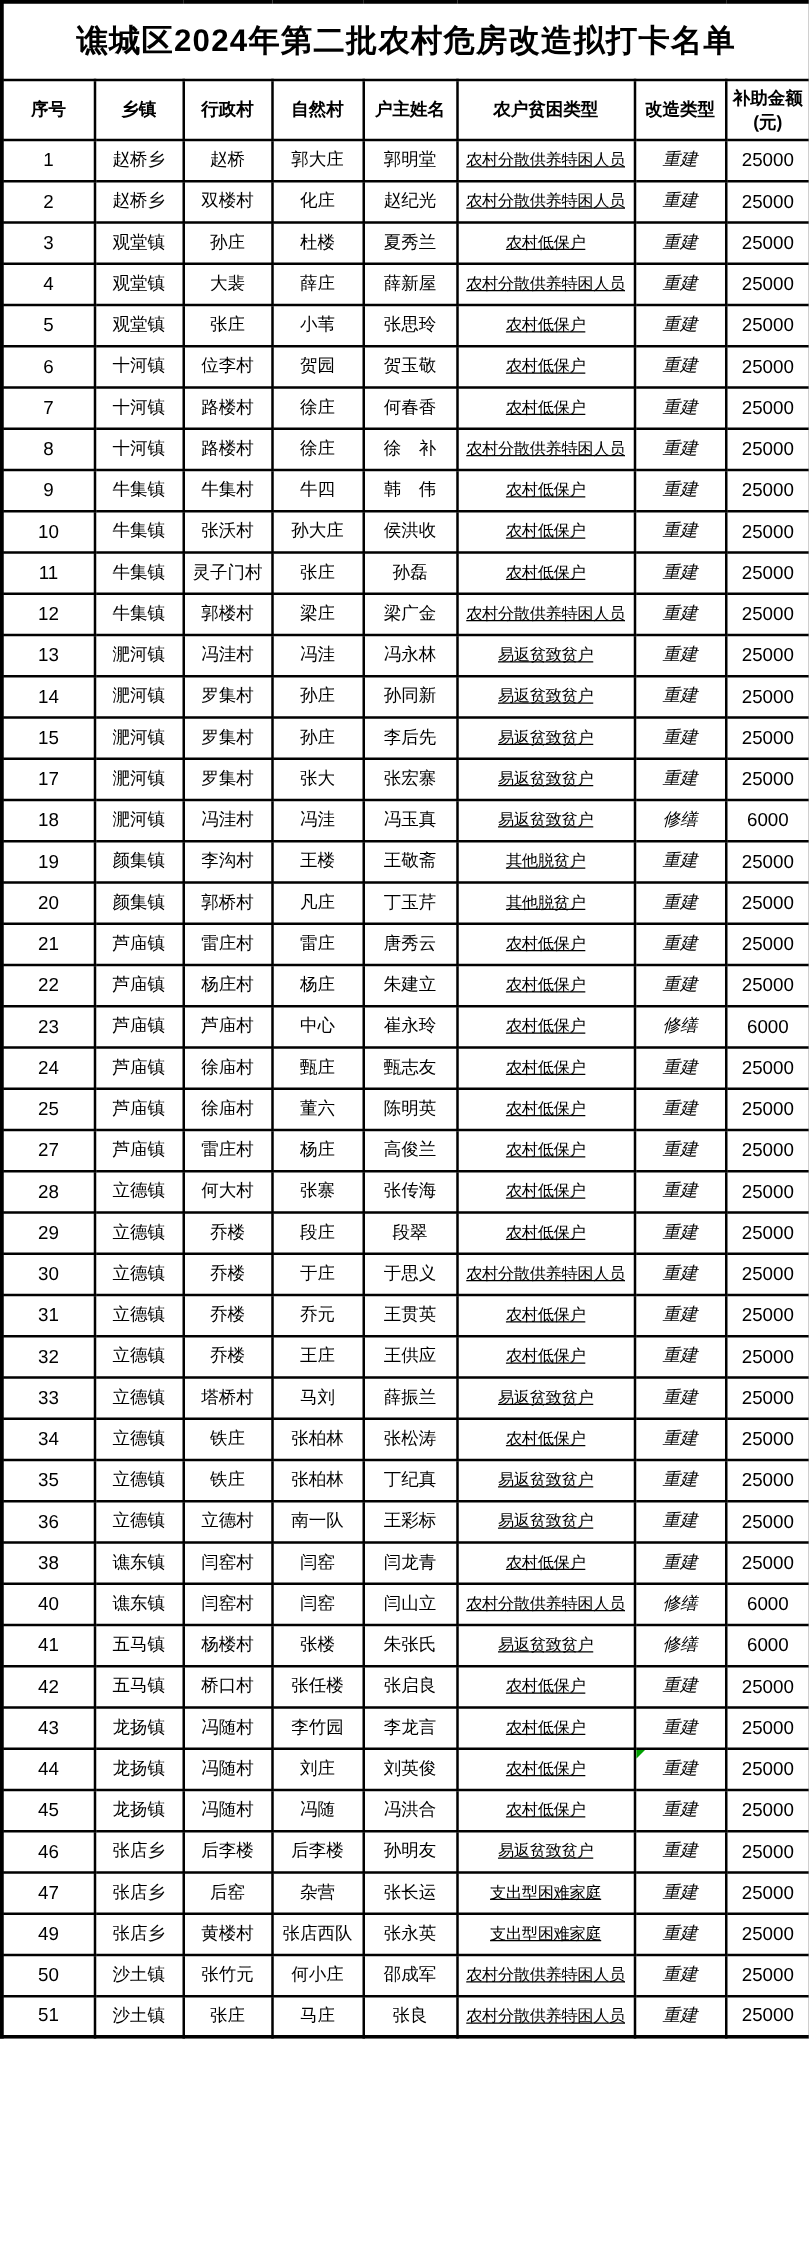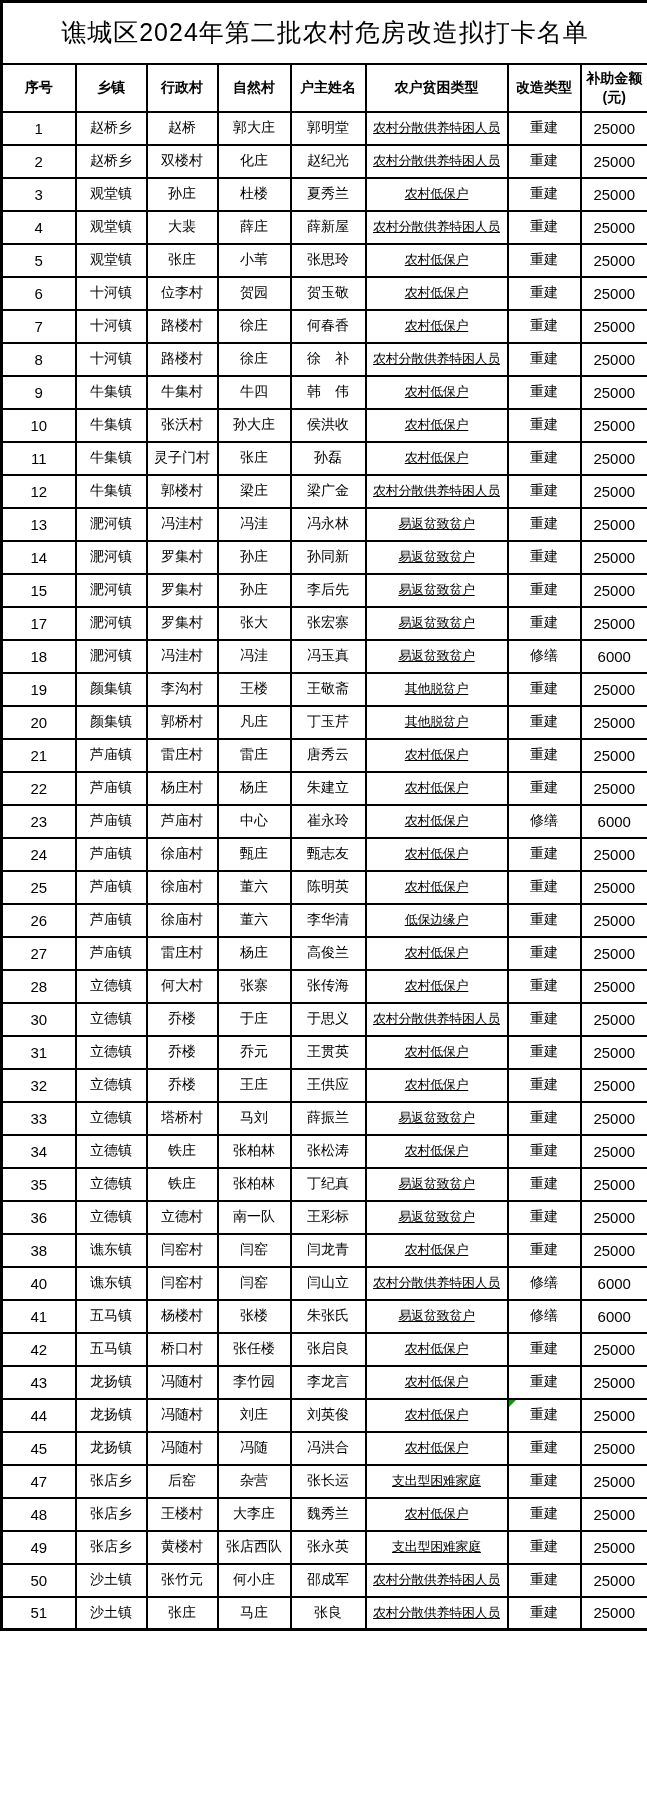--- a/index.html
+++ b/index.html
@@ -25,21 +25,21 @@
     text-align: center;
     vertical-align: middle;
     color: #000000;
     padding: 0 1px;
     overflow: hidden;
     box-sizing: border-box;
   }
   tr.title-row th {
     height: 62px;
     font-size: 25px;
-    font-weight: normal;
+    font-weight: bold;
     letter-spacing: 1px;
   }
   tr.header-row th {
     height: 48px;
     font-size: 14px;
     font-weight: bold;
     white-space: pre-line;
     line-height: 1.35;
   }
   tbody tr {
@@ -52,20 +52,21 @@
   td.col-poverty_type {
     font-size: 13px;
     letter-spacing: -0.3px;
     text-decoration: underline;
   }
   td.col-no, td.col-amount {
     font-size: 15px;
   }
   td.col-renovation_type {
     position: relative;
+    font-style: italic;
   }
   .err-flag {
     position: absolute;
     top: 0;
     left: 0;
     width: 0;
     height: 0;
     border-top: 7px solid #00a000;
     border-right: 7px solid transparent;
   }
@@ -336,50 +337,50 @@
           <td class="col-no">25</td>
           <td class="col-township">芦庙镇</td>
           <td class="col-admin_village">徐庙村</td>
           <td class="col-natural_village">董六</td>
           <td class="col-name">陈明英</td>
           <td class="col-poverty_type">农村低保户</td>
           <td class="col-renovation_type">重建</td>
           <td class="col-amount">25000</td>
         </tr>
         <tr>
-          <td class="col-no">26</td>
-          <td class="col-township">芦庙镇</td>
-          <td class="col-admin_village">徐庙村</td>
-          <td class="col-natural_village">董六</td>
-          <td class="col-name">李华清</td>
-          <td class="col-poverty_type">低保边缘户</td>
-          <td class="col-renovation_type">重建</td>
-          <td class="col-amount">25000</td>
-        </tr>
-        <tr>
           <td class="col-no">27</td>
           <td class="col-township">芦庙镇</td>
           <td class="col-admin_village">雷庄村</td>
           <td class="col-natural_village">杨庄</td>
           <td class="col-name">高俊兰</td>
           <td class="col-poverty_type">农村低保户</td>
           <td class="col-renovation_type">重建</td>
           <td class="col-amount">25000</td>
         </tr>
         <tr>
           <td class="col-no">28</td>
           <td class="col-township">立德镇</td>
           <td class="col-admin_village">何大村</td>
           <td class="col-natural_village">张寨</td>
           <td class="col-name">张传海</td>
           <td class="col-poverty_type">农村低保户</td>
           <td class="col-renovation_type">重建</td>
           <td class="col-amount">25000</td>
         </tr>
         <tr>
+          <td class="col-no">29</td>
+          <td class="col-township">立德镇</td>
+          <td class="col-admin_village">乔楼</td>
+          <td class="col-natural_village">段庄</td>
+          <td class="col-name">段翠</td>
+          <td class="col-poverty_type">农村低保户</td>
+          <td class="col-renovation_type">重建</td>
+          <td class="col-amount">25000</td>
+        </tr>
+        <tr>
           <td class="col-no">30</td>
           <td class="col-township">立德镇</td>
           <td class="col-admin_village">乔楼</td>
           <td class="col-natural_village">于庄</td>
           <td class="col-name">于思义</td>
           <td class="col-poverty_type">农村分散供养特困人员</td>
           <td class="col-renovation_type">重建</td>
           <td class="col-amount">25000</td>
         </tr>
         <tr>
@@ -502,44 +503,44 @@
           <td class="col-renovation_type">重建<span class="err-flag" style="border-top-color: rgb(0, 160, 0);"></span></td>
           <td class="col-amount">25000</td>
         </tr>
         <tr>
           <td class="col-no">45</td>
           <td class="col-township">龙扬镇</td>
           <td class="col-admin_village">冯随村</td>
           <td class="col-natural_village">冯随</td>
           <td class="col-name">冯洪合</td>
           <td class="col-poverty_type">农村低保户</td>
+          <td class="col-renovation_type">重建</td>
+          <td class="col-amount">25000</td>
+        </tr>
+        <tr>
+          <td class="col-no">46</td>
+          <td class="col-township">张店乡</td>
+          <td class="col-admin_village">后李楼</td>
+          <td class="col-natural_village">后李楼</td>
+          <td class="col-name">孙明友</td>
+          <td class="col-poverty_type">易返贫致贫户</td>
           <td class="col-renovation_type">重建</td>
           <td class="col-amount">25000</td>
         </tr>
         <tr>
           <td class="col-no">47</td>
           <td class="col-township">张店乡</td>
           <td class="col-admin_village">后窑</td>
           <td class="col-natural_village">杂营</td>
           <td class="col-name">张长运</td>
           <td class="col-poverty_type">支出型困难家庭</td>
           <td class="col-renovation_type">重建</td>
           <td class="col-amount">25000</td>
         </tr>
         <tr>
-          <td class="col-no">48</td>
-          <td class="col-township">张店乡</td>
-          <td class="col-admin_village">王楼村</td>
-          <td class="col-natural_village">大李庄</td>
-          <td class="col-name">魏秀兰</td>
-          <td class="col-poverty_type">农村低保户</td>
-          <td class="col-renovation_type">重建</td>
-          <td class="col-amount">25000</td>
-        </tr>
-        <tr>
           <td class="col-no">49</td>
           <td class="col-township">张店乡</td>
           <td class="col-admin_village">黄楼村</td>
           <td class="col-natural_village">张店西队</td>
           <td class="col-name">张永英</td>
           <td class="col-poverty_type">支出型困难家庭</td>
           <td class="col-renovation_type">重建</td>
           <td class="col-amount">25000</td>
         </tr>
         <tr>

